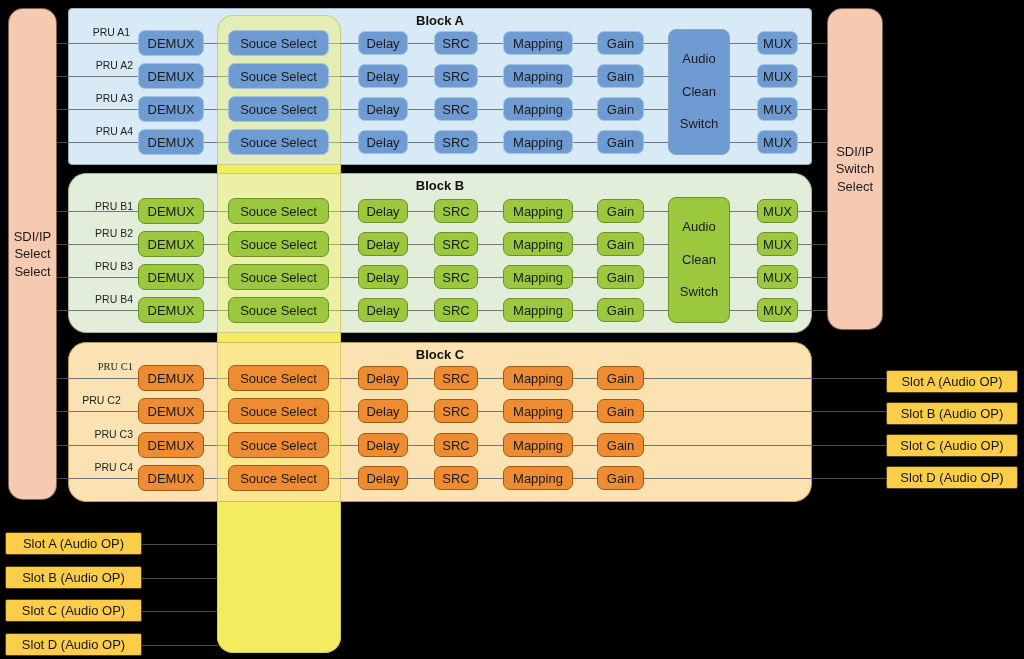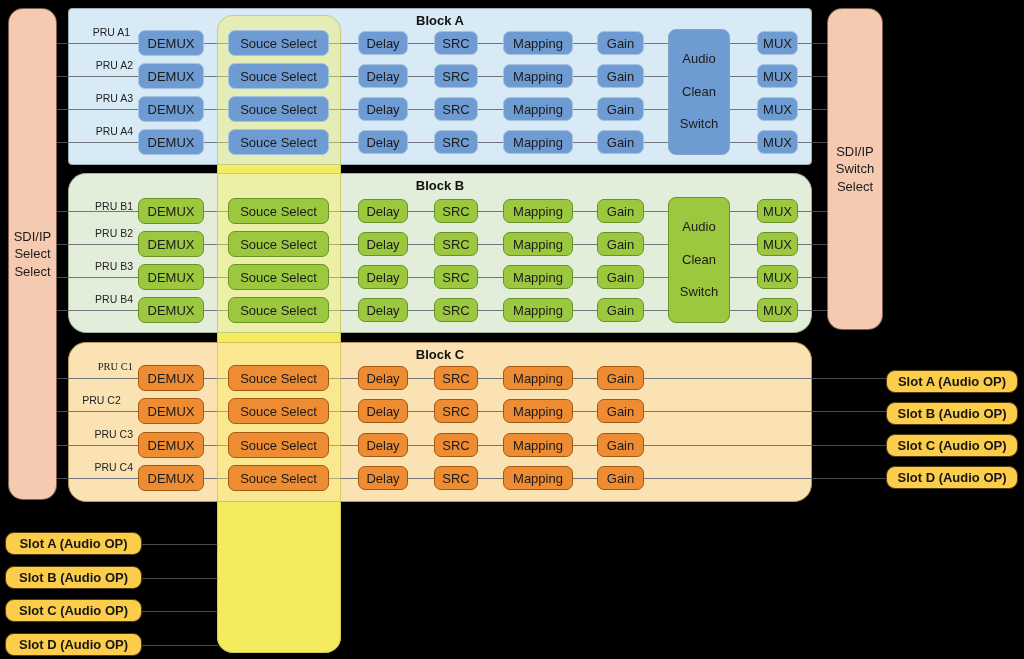--- a/index.html
+++ b/index.html
@@ -21,21 +21,21 @@
   .pru{
     position:absolute;text-align:right;font-size:10.5px;color:#222;
     line-height:1;
   }
   .io-box{
     display:flex;flex-direction:column;align-items:center;justify-content:center;
     font-size:13px;color:#1a1a1a;line-height:1.35;border-radius:15px;text-align:center;
   }
   .slot{
     display:flex;align-items:center;justify-content:center;
-    font-size:13px;color:#161616;border-radius:9px;white-space:nowrap;font-weight:bold;
+    font-size:13px;color:#161616;border-radius:2px;white-space:nowrap;
   }
   .stack{display:flex;flex-direction:column;align-items:center;gap:18px;}
   .stack span{display:block;line-height:1.15;}
 </style>
 </head>
 <body>
 
 <div id="stage" style="background: rgb(0, 0, 0);">
     <div class="abs" style="left: 217px; top: 15px; width: 124px; height: 638px; background: rgb(242, 233, 95); border-radius: 16px;"></div>
     <div class="abs" style="left: 68px; top: 8px; width: 744px; height: 157px; background: rgb(215, 234, 246); border: 1px solid rgb(157, 176, 186); border-radius: 4px;">

